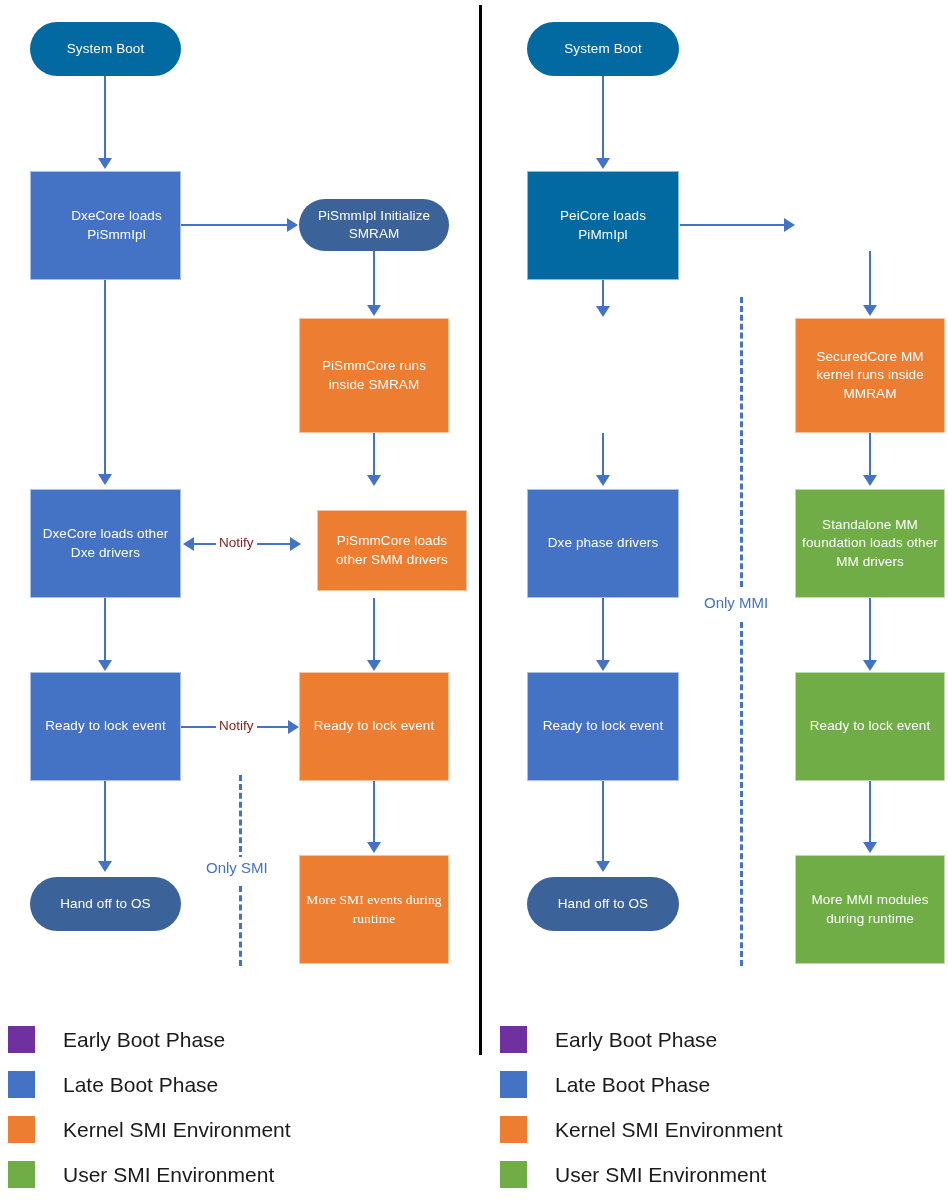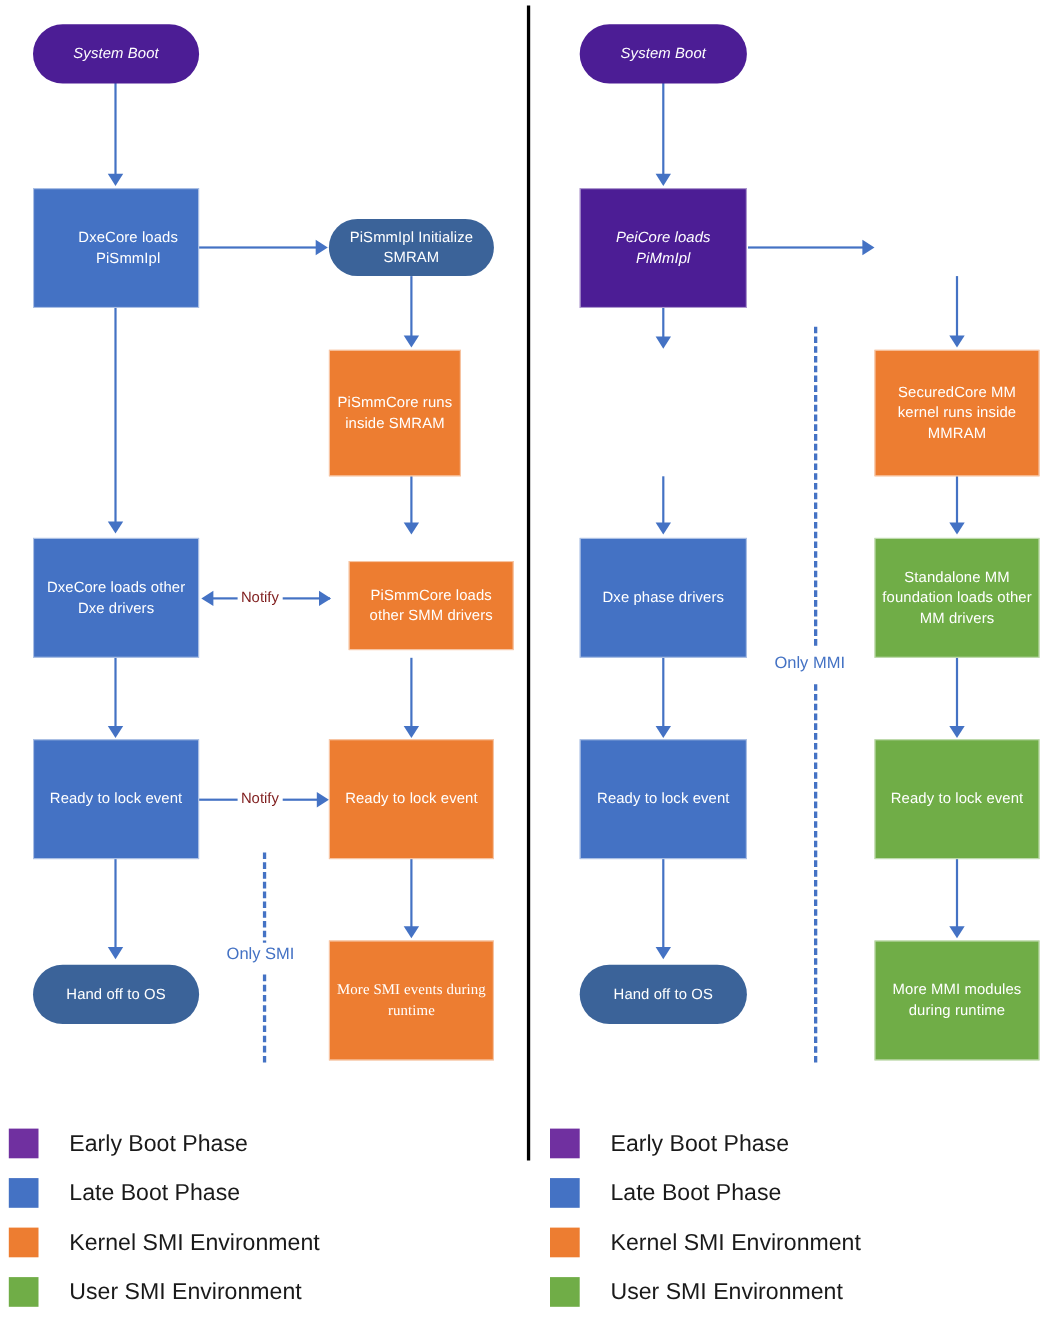--- a/index.html
+++ b/index.html
@@ -31,21 +31,21 @@
     padding: 2px 6px;
     letter-spacing: 0.1px;
   }
   .node.rect {
     border-radius: 0;
     border: 1px solid rgba(255,255,255,0.55);
   }
   .node.pill {
     border-radius: 999px;
   }
-  .fill-purple { background: #4c1d95; font-style: italic; }
+  .fill-purple { background: #0369a1; }
   .fill-blue   { background: #4472c4; }
   .fill-orange { background: #ed7d31; }
   .fill-green  { background: #70ad47; }
   .fill-darkblue { background: #3b6399; }
   .fill-darkpurple { background: #7030a0; }
 
   
   .vline, .hline {
     position: absolute;
     background: #4472c4;
@@ -174,21 +174,21 @@
   </div>
 
   <div class="node rect fill-blue" style="left:30px; top:171px; width:151px; height:109px;padding-left:28px;">
     <span>DxeCore loads PiSmmIpl</span>
   </div>
 
   <div class="node pill fill-darkblue" style="left:299px; top:199px; width:150px; height:52px;">
     <span>PiSmmIpl Initialize SMRAM</span>
   </div>
 
-  <div class="node rect fill-orange" style="left:299px; top:318px; width:120px; height:115px;">
+  <div class="node rect fill-orange" style="left:299px; top:318px; width:150px; height:115px;">
     <span>PiSmmCore runs inside SMRAM</span>
   </div>
 
   <div class="node rect fill-blue" style="left:30px; top:489px; width:151px; height:109px;">
     <span>DxeCore loads other Dxe drivers</span>
   </div>
 
   <div class="node rect fill-orange" style="left:299px; top:510px; width:150px; height:81px;margin-left:18px;">
     <span>PiSmmCore loads other SMM drivers</span>
   </div>

